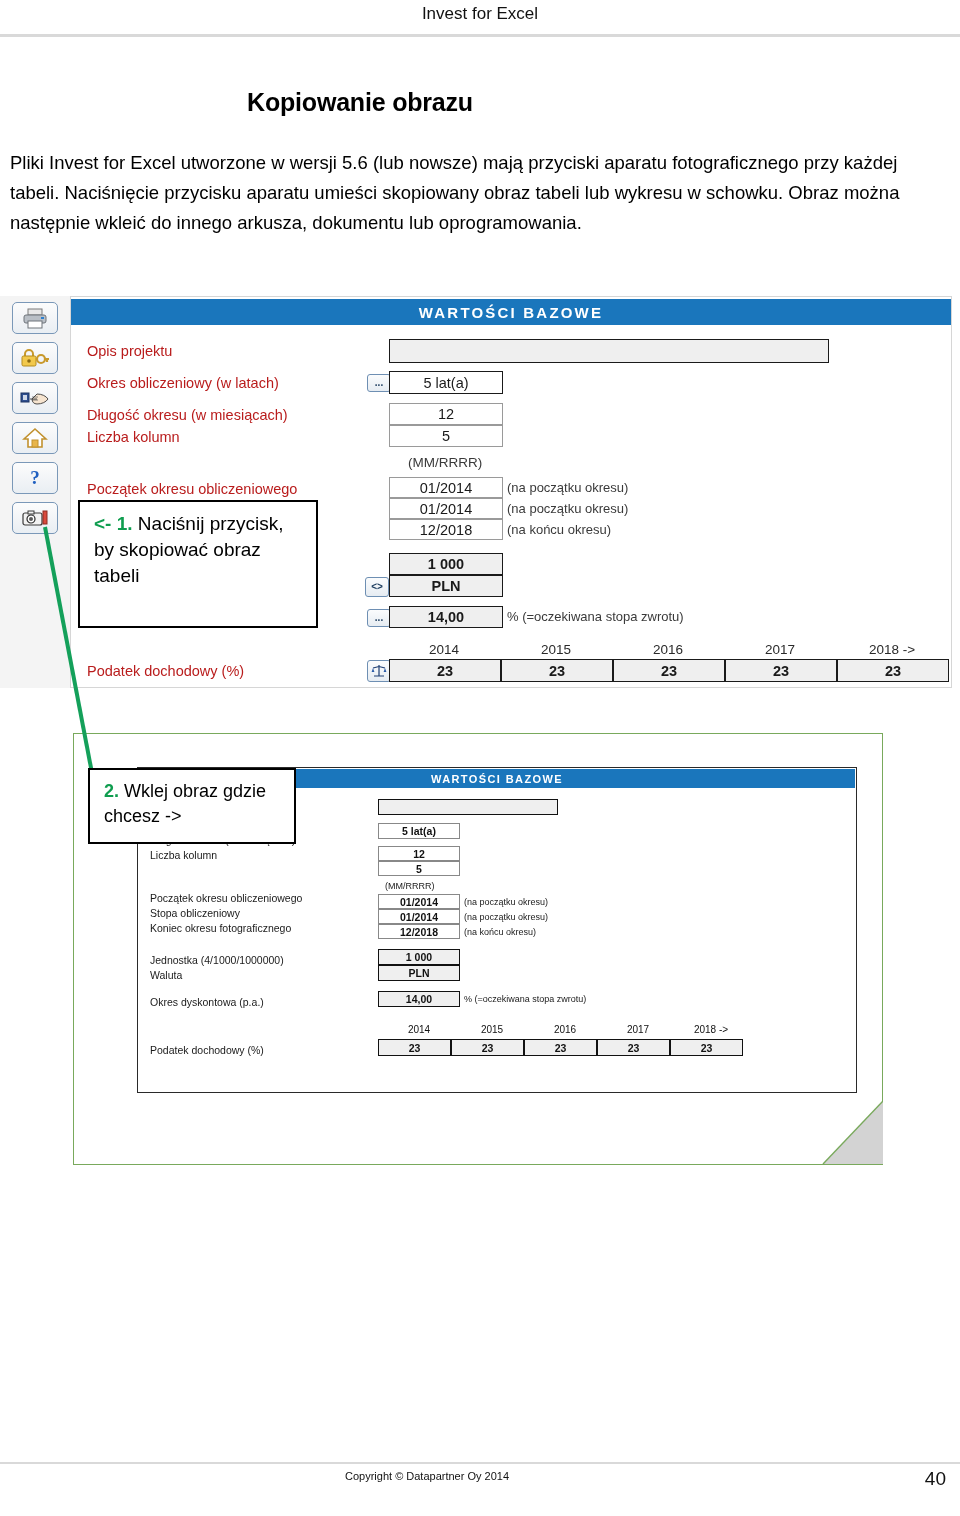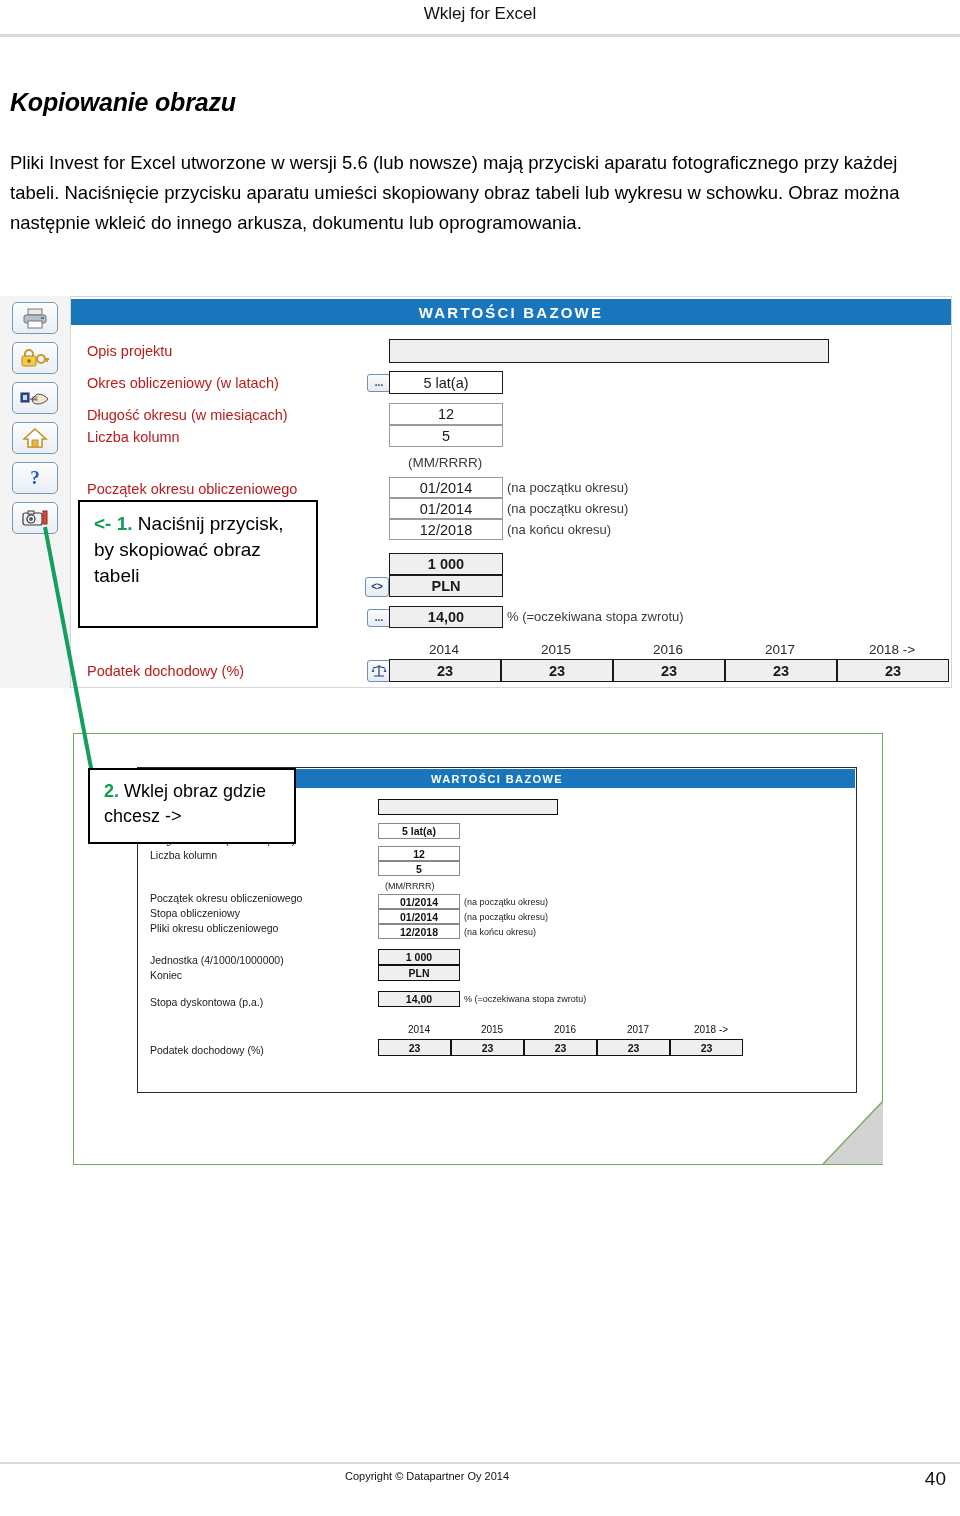--- a/index.html
+++ b/index.html
@@ -24,23 +24,24 @@
     font-family:"Liberation Sans", sans-serif;
   }
   .hdr-rule {
     position:absolute; left:0; top:34px; width:960px; height:3px;
     background:#d9d9d9;
   }
 
   
   .doc-heading {
     position:absolute; left:10px; top:88px; width:700px;
-    font-size:25px; font-weight:bold; font-style:italic;
+    font-size:25px; font-weight:bold; 
     font-family:"Liberation Sans", sans-serif;
     letter-spacing:-0.2px;
+    text-align:center;
   }
   .intro {
     position:absolute; left:10px; top:148px; width:930px;
     font-size:18.5px; line-height:30px;
     font-family:"Liberation Sans", sans-serif;
   }
 
   
   .shot1 {
     position:absolute; left:0px; top:296px; width:952px; height:392px;
@@ -161,21 +162,21 @@
   }
   .footer-page {
     position:absolute; right:14px; top:1468px;
     font-size:19px; color:#111;
   }
 </style>
 </head>
 <body>
 
 <div class="page-header">
-  <span class="hdr-title">Wklej for Excel</span>
+  <span class="hdr-title">Invest for Excel</span>
 </div>
 <div class="hdr-rule"></div>
 
 <div class="doc-heading">Kopiowanie obrazu</div>
 <div class="intro">Pliki Invest for Excel utworzone w wersji 5.6 (lub nowsze) mają przyciski aparatu fotograficznego przy każdej tabeli. Naciśnięcie przycisku aparatu umieści skopiowany obraz tabeli lub wykresu w schowku. Obraz można następnie wkleić do innego arkusza, dokumentu lub oprogramowania.</div>
 
 <div class="shot1">
   <div class="shot1-bg"></div>
   <div class="shot1-panel">
     <div class="blue-bar">
@@ -302,24 +303,24 @@
 <div class="shot2">
   <div class="s2-blue">
     <span>WARTOŚCI BAZOWE</span>
   </div>
 
   <div class="s2-label" style="left:12px; top:41px;">Okres obliczeniowy (w latach)</div>
   <div class="s2-label" style="left:12px; top:66px;">Długość okresu (w miesiącach)</div>
   <div class="s2-label" style="left:12px; top:81px;">Liczba kolumn</div>
   <div class="s2-label" style="left:12px; top:124px;">Początek okresu obliczeniowego</div>
   <div class="s2-label" style="left:12px; top:139px;">Stopa obliczeniowy</div>
-  <div class="s2-label" style="left:12px; top:154px;">Pliki okresu obliczeniowego</div>
+  <div class="s2-label" style="left:12px; top:154px;">Koniec okresu fotograficznego</div>
   <div class="s2-label" style="left:12px; top:186px;">Jednostka (4/1000/1000000)</div>
-  <div class="s2-label" style="left:12px; top:201px;">Koniec</div>
-  <div class="s2-label" style="left:12px; top:228px;">Stopa dyskontowa (p.a.)</div>
+  <div class="s2-label" style="left:12px; top:201px;">Waluta</div>
+  <div class="s2-label" style="left:12px; top:228px;">Okres dyskontowa (p.a.)</div>
   <div class="s2-label" style="left:12px; top:276px;">Podatek dochodowy (%)</div>
 
   <div class="s2-cell empty" style="left:240px; top:31px; width:180px; height:16px;"></div>
 
   <div class="s2-cell" style="left:240px; top:55px; width:82px; height:16px;">5 lat(a)</div>
   <div class="s2-cell" style="left:240px; top:78px; width:82px; height:15px;">12</div>
   <div class="s2-cell" style="left:240px; top:93px; width:82px; height:15px;">5</div>
 
   <div class="s2-note" style="left:247px; top:113px;">(MM/RRRR)</div>
 

